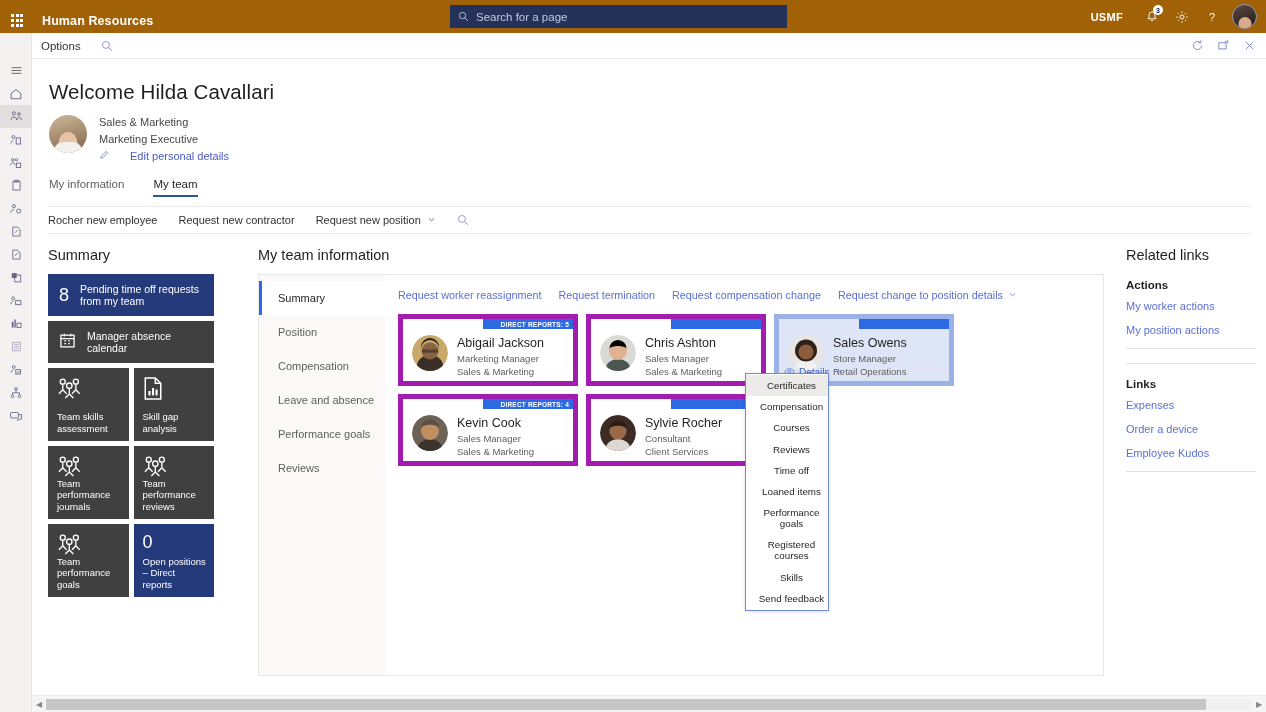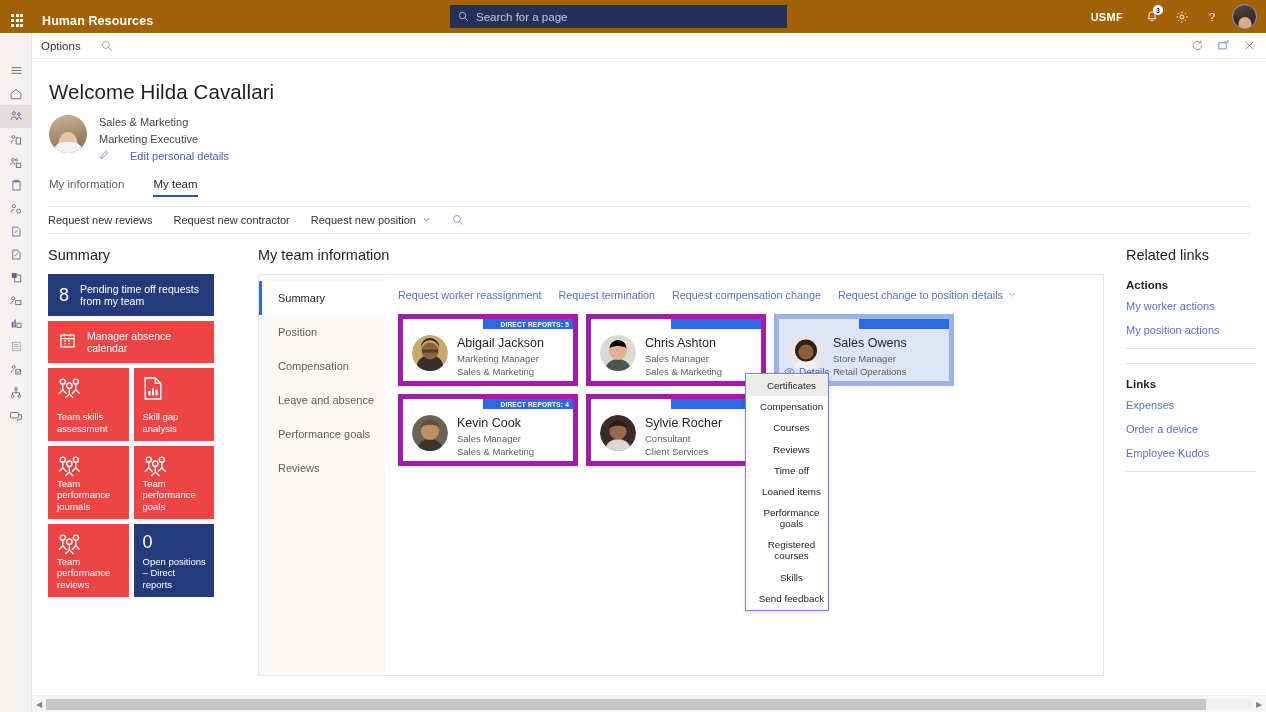--- a/index.html
+++ b/index.html
@@ -143,21 +143,21 @@
   .col-team { width: 860px; padding-left: 14px; flex: none; }
   .col-related { width: 160px; padding-left: 22px; flex: none; }
 
   .section-h {
     font-size: 14.5px; color: #201f1e; margin-bottom: 11px; font-weight: normal;
   }
 
   
   .tile-grid { display:flex; flex-wrap: wrap; gap: 5px; width: 173px; }
   .tile {
-    background: #ef4444; color: #ffffff; cursor: pointer; position: relative;
+    background: #404040; color: #ffffff; cursor: pointer; position: relative;
   }
   .tile.wide { width: 166px; height: 42px; display:flex; align-items:center; padding: 0 11px; gap: 11px; }
   .tile.sq { width: 80.5px; height: 73px; padding: 9px 8px 7px 9px; display:flex; flex-direction:column; }
   .tile.dark { background: #243a7a; }
   .tile .big-num { font-size: 18px; font-weight: normal; line-height: 1; }
   .tile .wide-label { font-size: 10.5px; line-height: 12.5px; }
   .tile .sq-label { font-size: 9.5px; line-height: 11.5px; margin-top: auto; }
   .tile .sq-icon { height: 30px; display:flex; align-items:flex-start; }
 
   
@@ -448,21 +448,21 @@
     </div>
   </div>
 
   <div class="tabs">
     <div class="tab">My information</div>
     <div class="tab active">My team</div>
   </div>
 
   <div class="actionbar">
     <div class="ab-item">
-      <span>Request new reviews</span>
+      <span>Rocher new employee</span>
     </div>
     <div class="ab-item">
       <span>Request new contractor</span>
     </div>
     <div class="ab-item">
       <span>Request new position</span>
       <span class="chev">
         <svg width="9" height="9" viewBox="0 0 16 16">
             <path d="M3.4 6 8 10.4 12.6 6" fill="none" stroke="#323130" stroke-width="1.2"></path>
           </svg>
@@ -536,33 +536,33 @@
 
         <div class="tile sq">
           <span class="sq-icon">
             <svg width="25" height="22" viewBox="0 0 26 22">
                 <circle cx="6" cy="4.4" r="2.6" fill="none" stroke="#fff" stroke-width="1.4"></circle>
                 <circle cx="19.6" cy="4.4" r="2.6" fill="none" stroke="#fff" stroke-width="1.4"></circle>
                 <circle cx="12.8" cy="8.6" r="2.8" fill="none" stroke="#fff" stroke-width="1.4"></circle>
                 <path d="M6 7.4v5.4M2 17l4-4.2 4 4.2M19.6 7.4v5.4M15.6 17l4-4.2 4 4.2M12.8 11.8v5.4M8.6 21.4l4.2-4.2 4.2 4.2" fill="none" stroke="#fff" stroke-width="1.4"></path>
               </svg>
           </span>
-          <span class="sq-label">Team performance goals</span>
+          <span class="sq-label">Team performance reviews</span>
         </div>
 
         <div class="tile sq">
           <span class="sq-icon">
             <svg width="25" height="22" viewBox="0 0 26 22">
                 <circle cx="6" cy="4.4" r="2.6" fill="none" stroke="#fff" stroke-width="1.4"></circle>
                 <circle cx="19.6" cy="4.4" r="2.6" fill="none" stroke="#fff" stroke-width="1.4"></circle>
                 <circle cx="12.8" cy="8.6" r="2.8" fill="none" stroke="#fff" stroke-width="1.4"></circle>
                 <path d="M6 7.4v5.4M2 17l4-4.2 4 4.2M19.6 7.4v5.4M15.6 17l4-4.2 4 4.2M12.8 11.8v5.4M8.6 21.4l4.2-4.2 4.2 4.2" fill="none" stroke="#fff" stroke-width="1.4"></path>
               </svg>
           </span>
-          <span class="sq-label">Team performance reviews</span>
+          <span class="sq-label">Team performance goals</span>
         </div>
 
         <div class="tile sq dark">
           <span class="big-num">0</span>
           <span class="sq-label">Open positions – Direct reports</span>
         </div>
 
       </div>
     </div>
 

